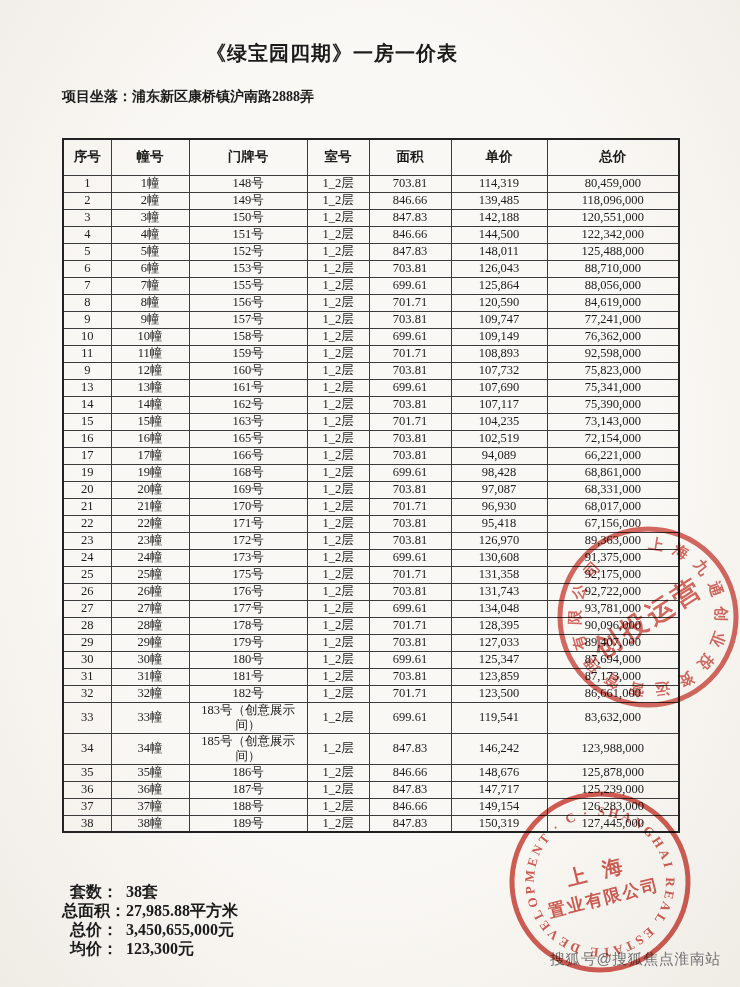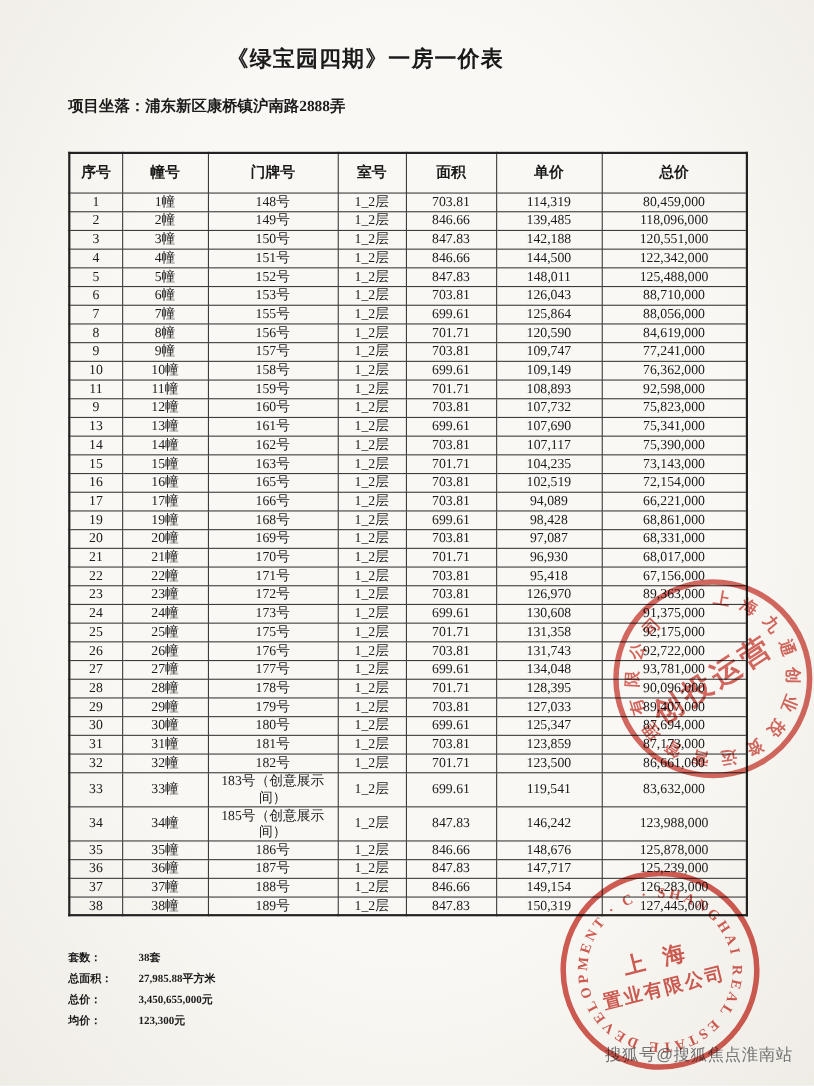--- a/index.html
+++ b/index.html
@@ -26,21 +26,21 @@
     margin-top: 28px;
   }
   .price-table th, .price-table td {
     border: 1px solid #3c3c3c;
     text-align: center; vertical-align: middle;
     overflow: hidden; padding: 0 2px;
   }
   .price-table th { height: 36px; font-size: 13.5px; font-weight: bold; }
   .price-table td { height: 17px; font-size: 12.5px; line-height: 15px; }
   .price-table { border: 2px solid #222; }
-  .summary { position: absolute; top: 864px; left: 62px; font-size: 10px; font-weight: bold; }
+  .summary { position: absolute; top: 884px; left: 62px; font-size: 16px; font-weight: bold; text-align: center; }
   .summary .sline { display: flex; margin-bottom: 3px; line-height: 16px; }
   .summary .slabel { min-width: 64px; }
   .watermark {
     position: absolute; top: 950px; left: 550px;
     font-family: "Liberation Sans", "DejaVu Sans", sans-serif;
     font-size: 15px; color: #737373; letter-spacing: 0.5px;
   }
   .stamp {
     position: absolute;
     mix-blend-mode: multiply;

